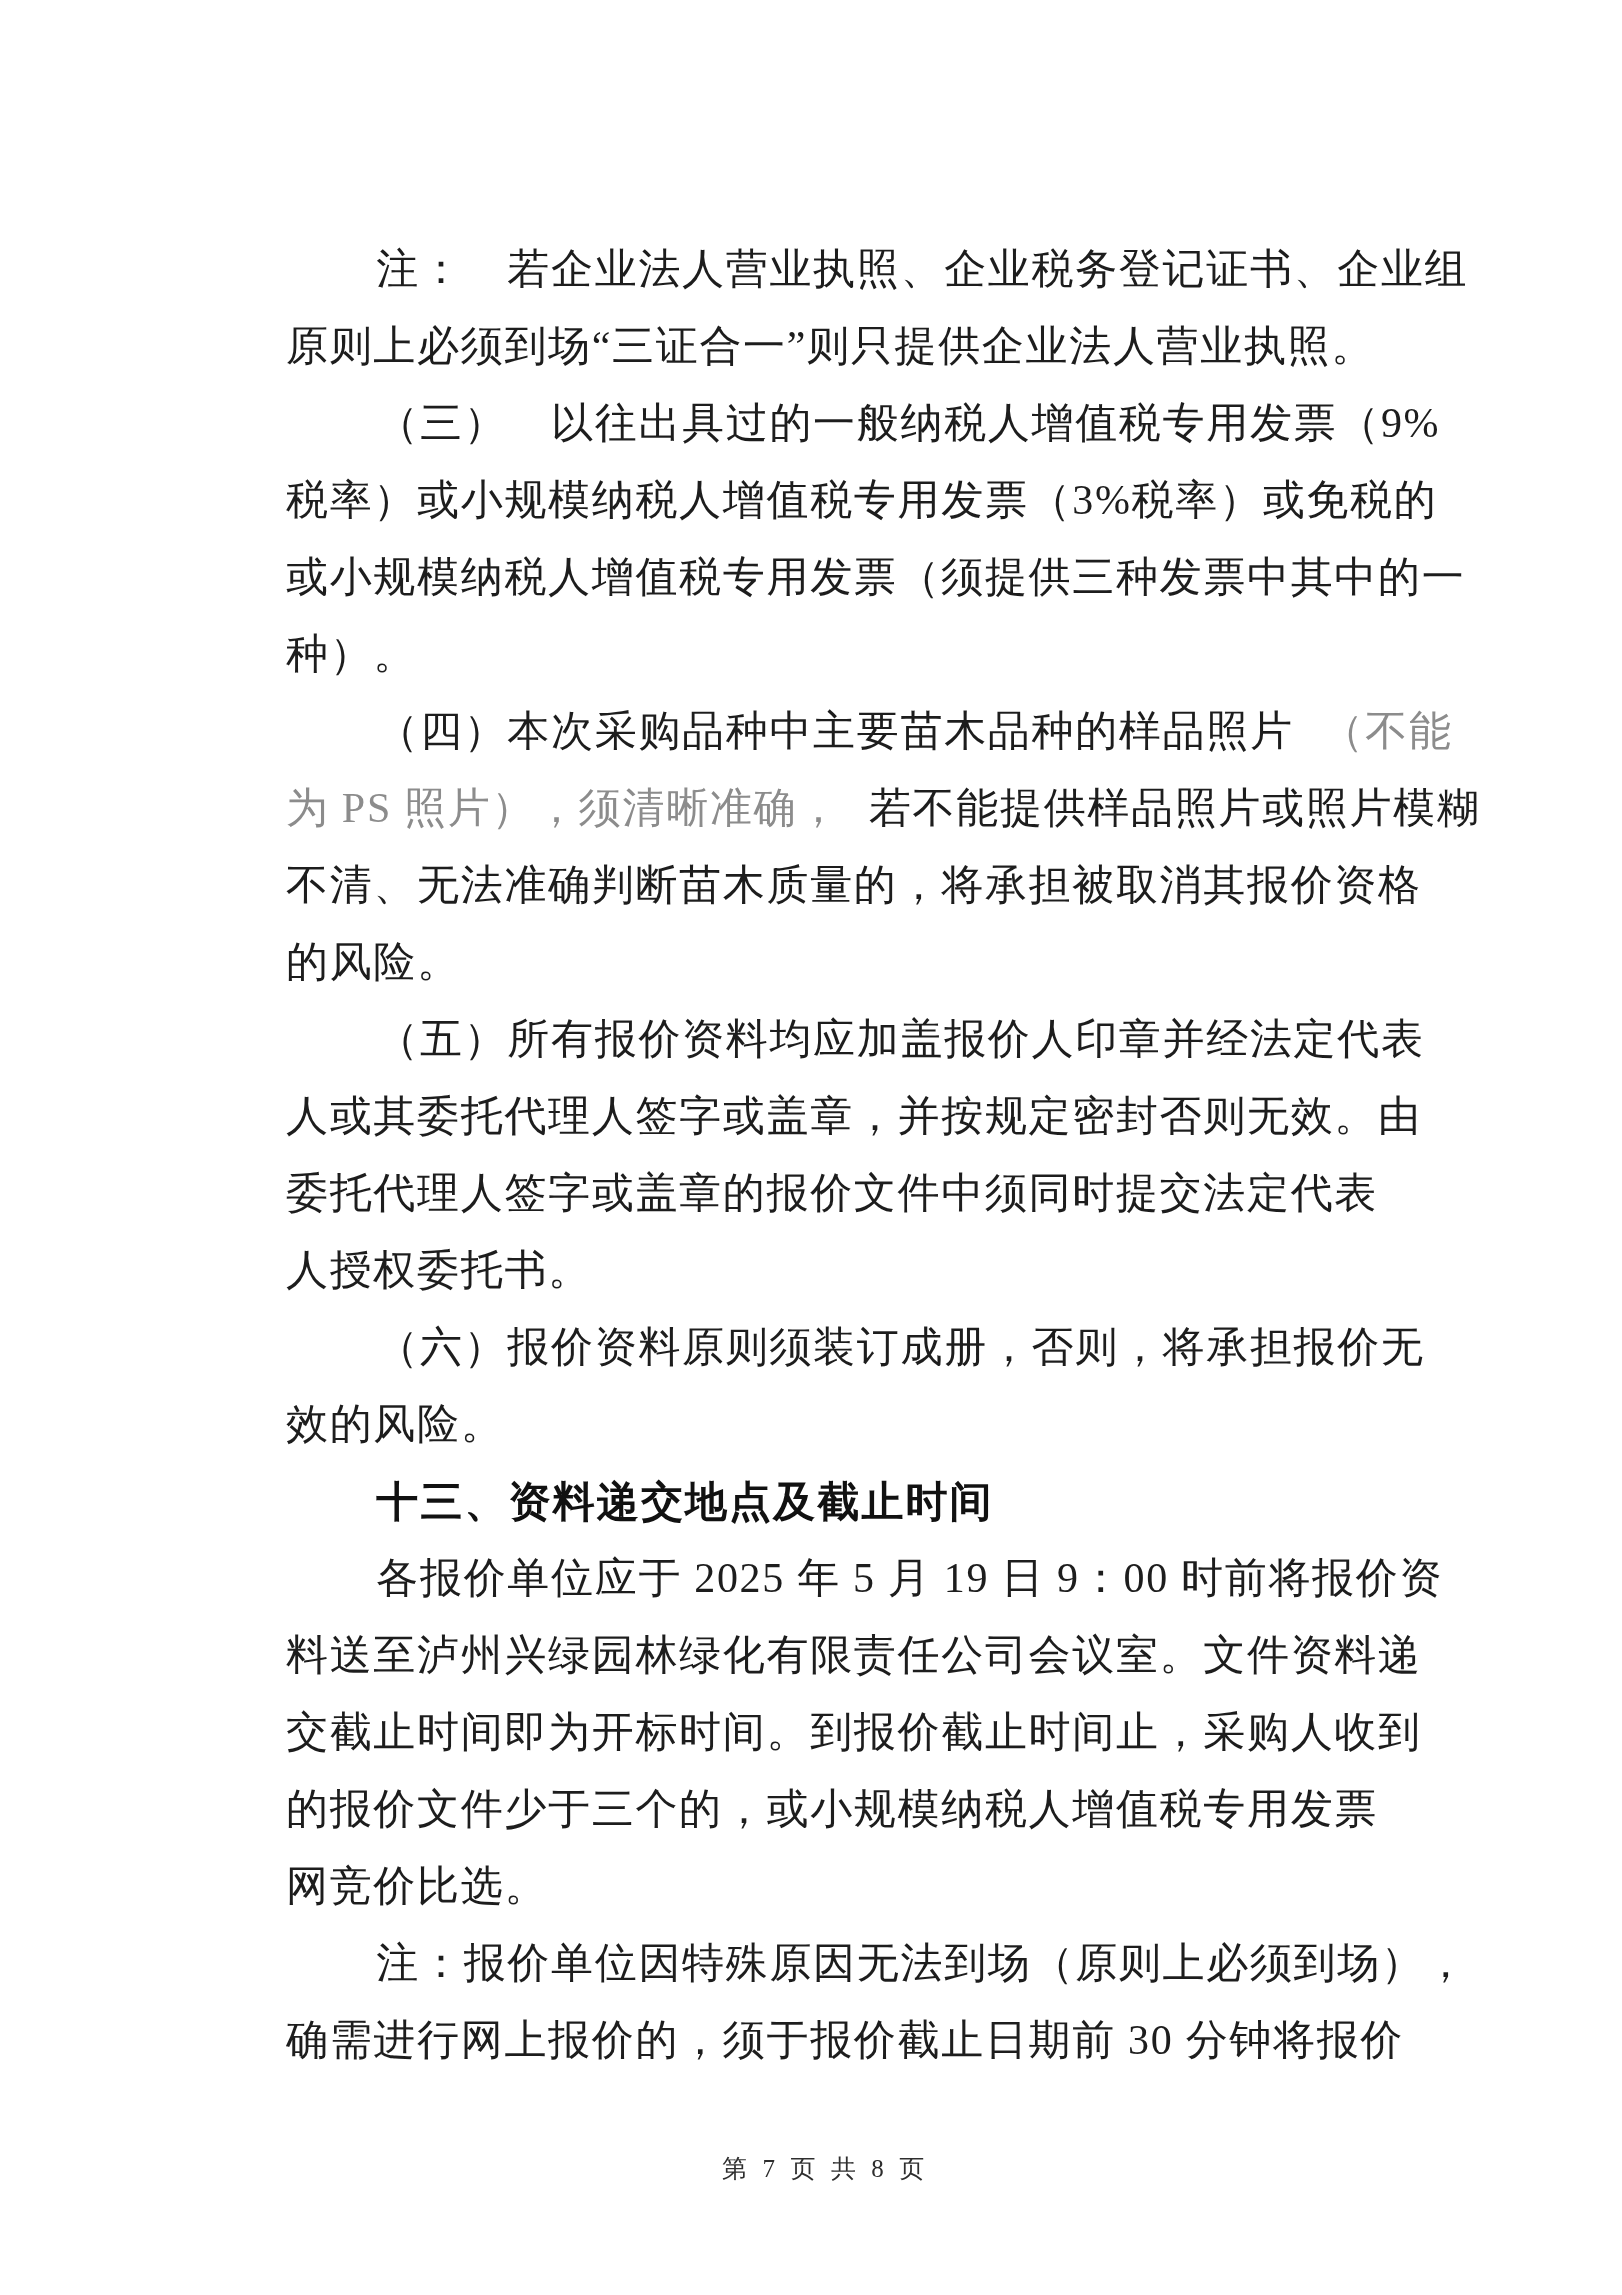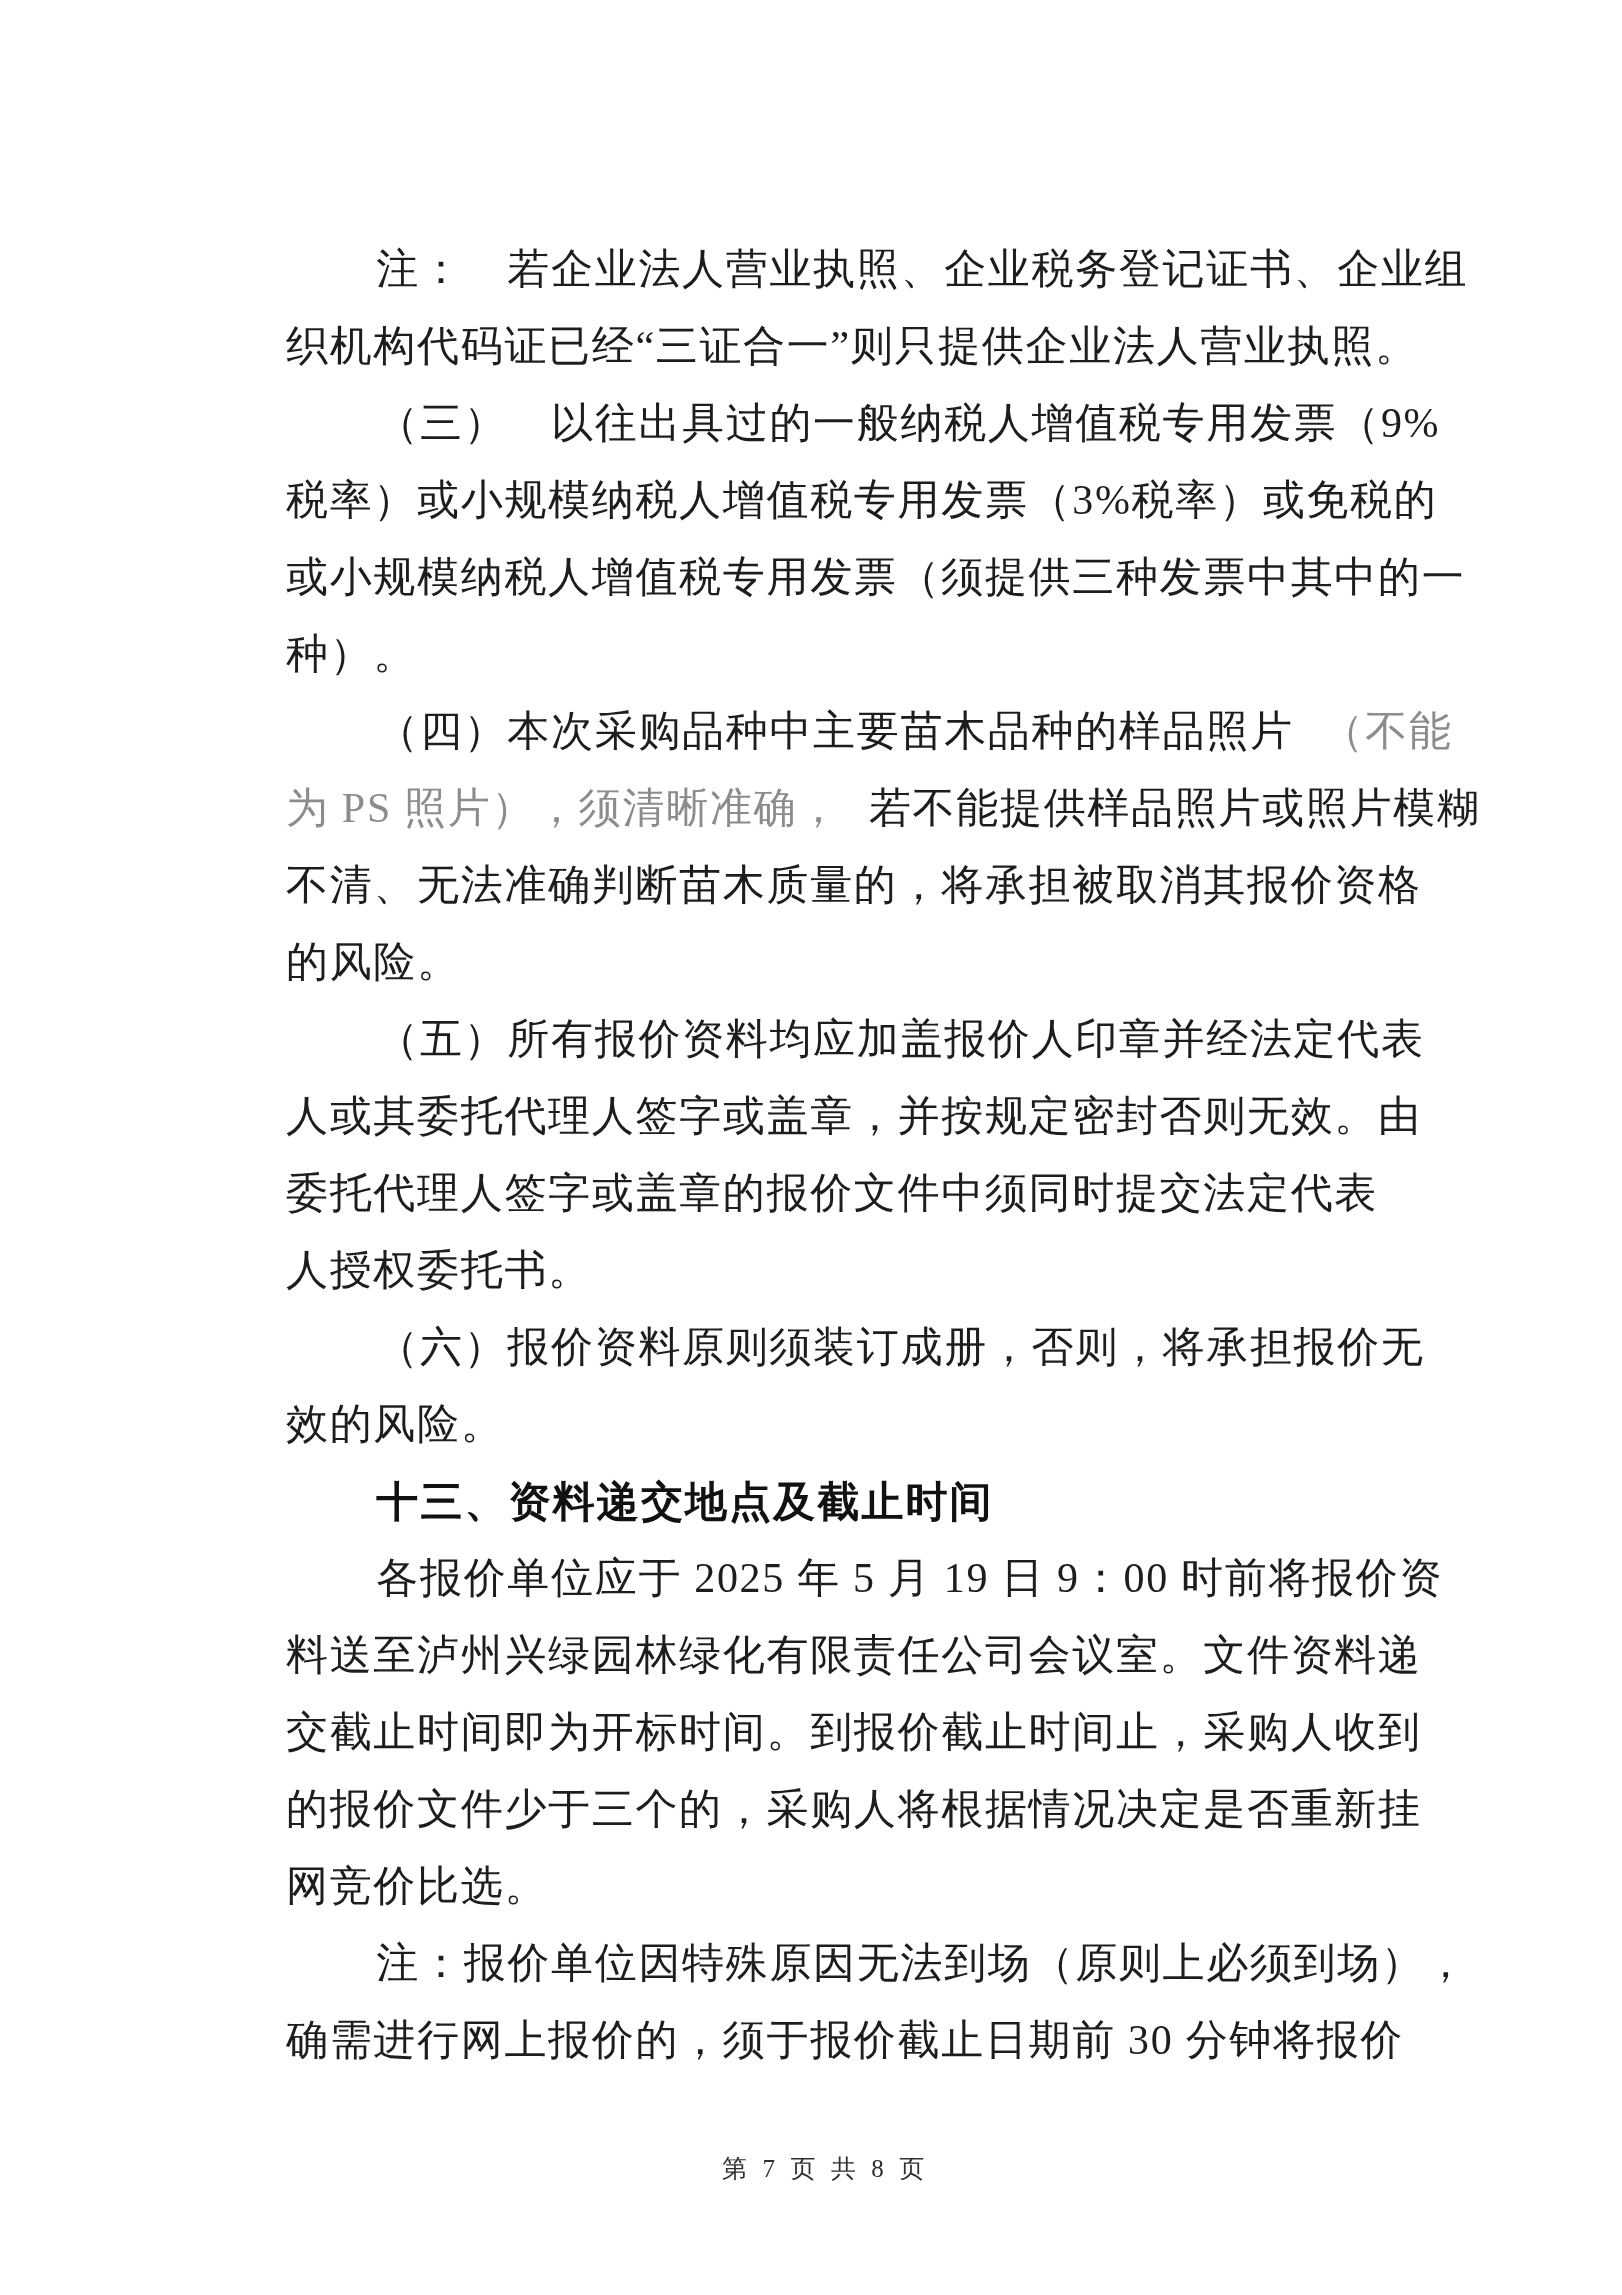--- a/index.html
+++ b/index.html
@@ -56,21 +56,21 @@
     color: #2e2e2e;
   }
 </style>
 </head>
 <body>
 
 <div class="page">
   <div class="doc-body">
 
     <div class="line indent full"><span>注：　若企业法人营业执照、企业税务登记证书、企业组</span></div>
-    <div class="line full"><span>织机构代码证已经“三证合一”则只提供企业法人营业执照。</span></div>
+    <div class="line full"><span>原则上必须到场“三证合一”则只提供企业法人营业执照。</span></div>
     <div class="line indent full"><span>（三）　以往出具过的一般纳税人增值税专用发票（9%</span></div>
     <div class="line full"><span>税率）或小规模纳税人增值税专用发票（3%税率）或免税的</span></div>
     <div class="line full"><span>或小规模纳税人增值税专用发票（须提供三种发票中其中的一</span></div>
     <div class="line"><span>种）。</span></div>
 
     <div class="line indent full"><span>（四）本次采购品种中主要苗木品种的样品照片</span><span class="muted">（不能</span></div>
     <div class="line full"><span class="muted">为 PS 照片），须清晰准确，</span><span>若不能提供样品照片或照片模糊</span></div>
     <div class="line full"><span>不清、无法准确判断苗木质量的，将承担被取消其报价资格</span></div>
     <div class="line"><span>的风险。</span></div>
 
@@ -80,21 +80,21 @@
     <div class="line"><span>人授权委托书。</span></div>
 
     <div class="line indent full"><span>（六）报价资料原则须装订成册，否则，将承担报价无</span></div>
     <div class="line"><span>效的风险。</span></div>
 
     <div class="line heading indent"><span>十三、资料递交地点及截止时间</span></div>
 
     <div class="line indent full"><span>各报价单位应于 2025 年 5 月 19 日 9：00 时前将报价资</span></div>
     <div class="line full"><span>料送至泸州兴绿园林绿化有限责任公司会议室。文件资料递</span></div>
     <div class="line full"><span>交截止时间即为开标时间。到报价截止时间止，采购人收到</span></div>
-    <div class="line full"><span>的报价文件少于三个的，采购人将根据情况决定是否重新挂</span></div>
+    <div class="line full"><span>的报价文件少于三个的，或小规模纳税人增值税专用发票</span></div>
     <div class="line"><span>网竞价比选。</span></div>
 
     <div class="line indent full"><span>注：报价单位因特殊原因无法到场（原则上必须到场），</span></div>
     <div class="line full"><span>确需进行网上报价的，须于报价截止日期前 30 分钟将报价</span></div>
 
   </div>
 
   <div class="footer"><span>第 7 页 共 8 页</span></div>
 </div>
 

